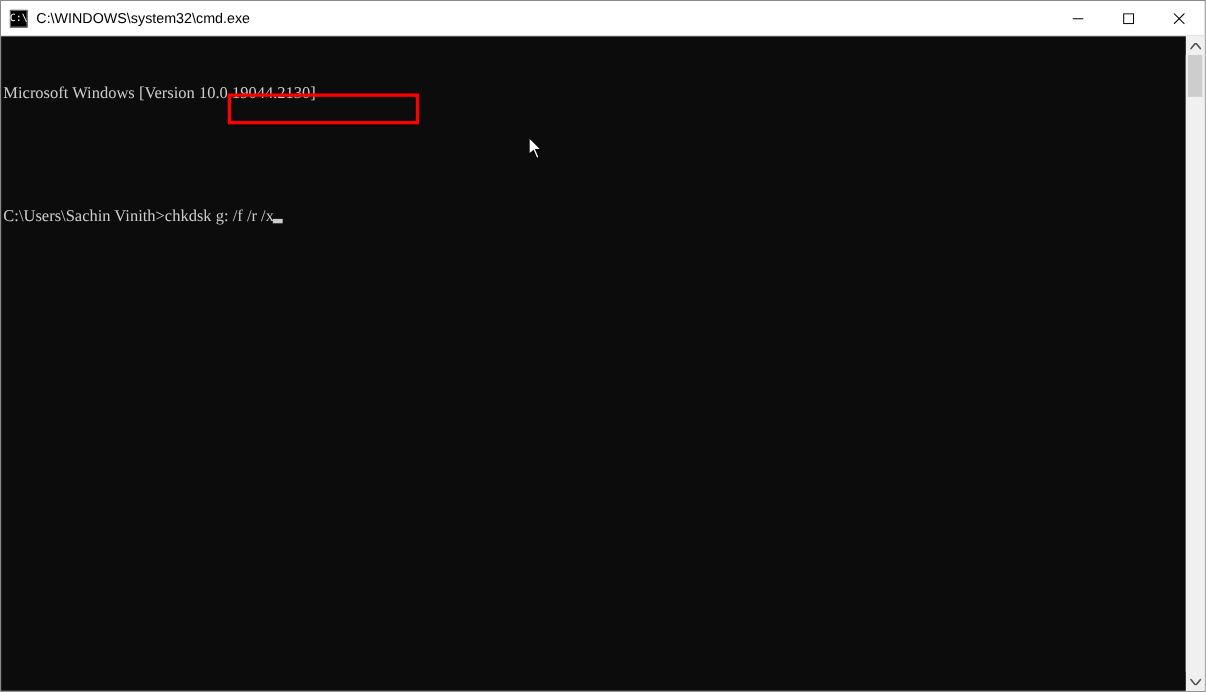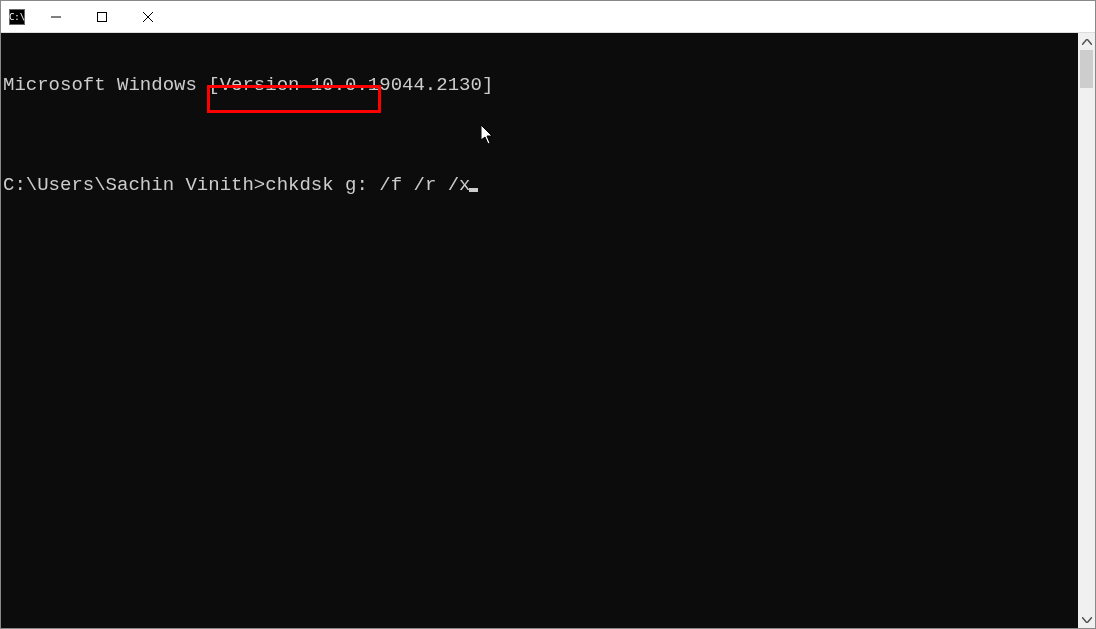--- a/index.html
+++ b/index.html
@@ -63,30 +63,30 @@
     .win-btn svg { width: 10px; height: 10px; }
     .content-row {
       flex: 1;
       display: flex;
       min-height: 0;
     }
     .terminal {
       flex: 1;
       background: #0c0c0c;
       color: #cccccc;
-      font-family: Liberation Mono, monospace;
-      font-size: 19px;
+      font-family: Liberation Serif, serif;
+      font-size: 15px;
       line-height: 20px;
       padding: 2px 0 0 0;
       white-space: pre;
       position: relative;
       overflow: hidden;
     }
     .line { padding-left: 2px; }
-    .prompt-line { padding-left: 2px; }
+    .prompt-line { padding-left: 2px; margin-top: 12px; }
     .highlight-box {
       position: absolute;
       border: 3px solid #ff0000;
       pointer-events: none;
     }
     .cursor-block {
       display: inline-block;
       width: 9px;
       height: 4px;
       background: #cccccc;
@@ -129,20 +129,21 @@
       pointer-events: none;
       z-index: 100;
     }
   </style>
 </head>
 <body>
 
 <div class="window">
   <div class="titlebar">
     <span class="app-icon">C:\</span>
+    <span class="title-text">C:\WINDOWS\system32\cmd.exe</span>
     <div class="win-controls">
       <div class="win-btn">
         <svg viewBox="0 0 10 10">
             <line x1="0" y1="5" x2="10" y2="5" stroke="#000" stroke-width="1"></line>
           </svg>
       </div>
       <div class="win-btn">
         <svg viewBox="0 0 10 10">
             <rect x="0.5" y="0.5" width="9" height="9" fill="none" stroke="#000" stroke-width="1"></rect>
           </svg>

